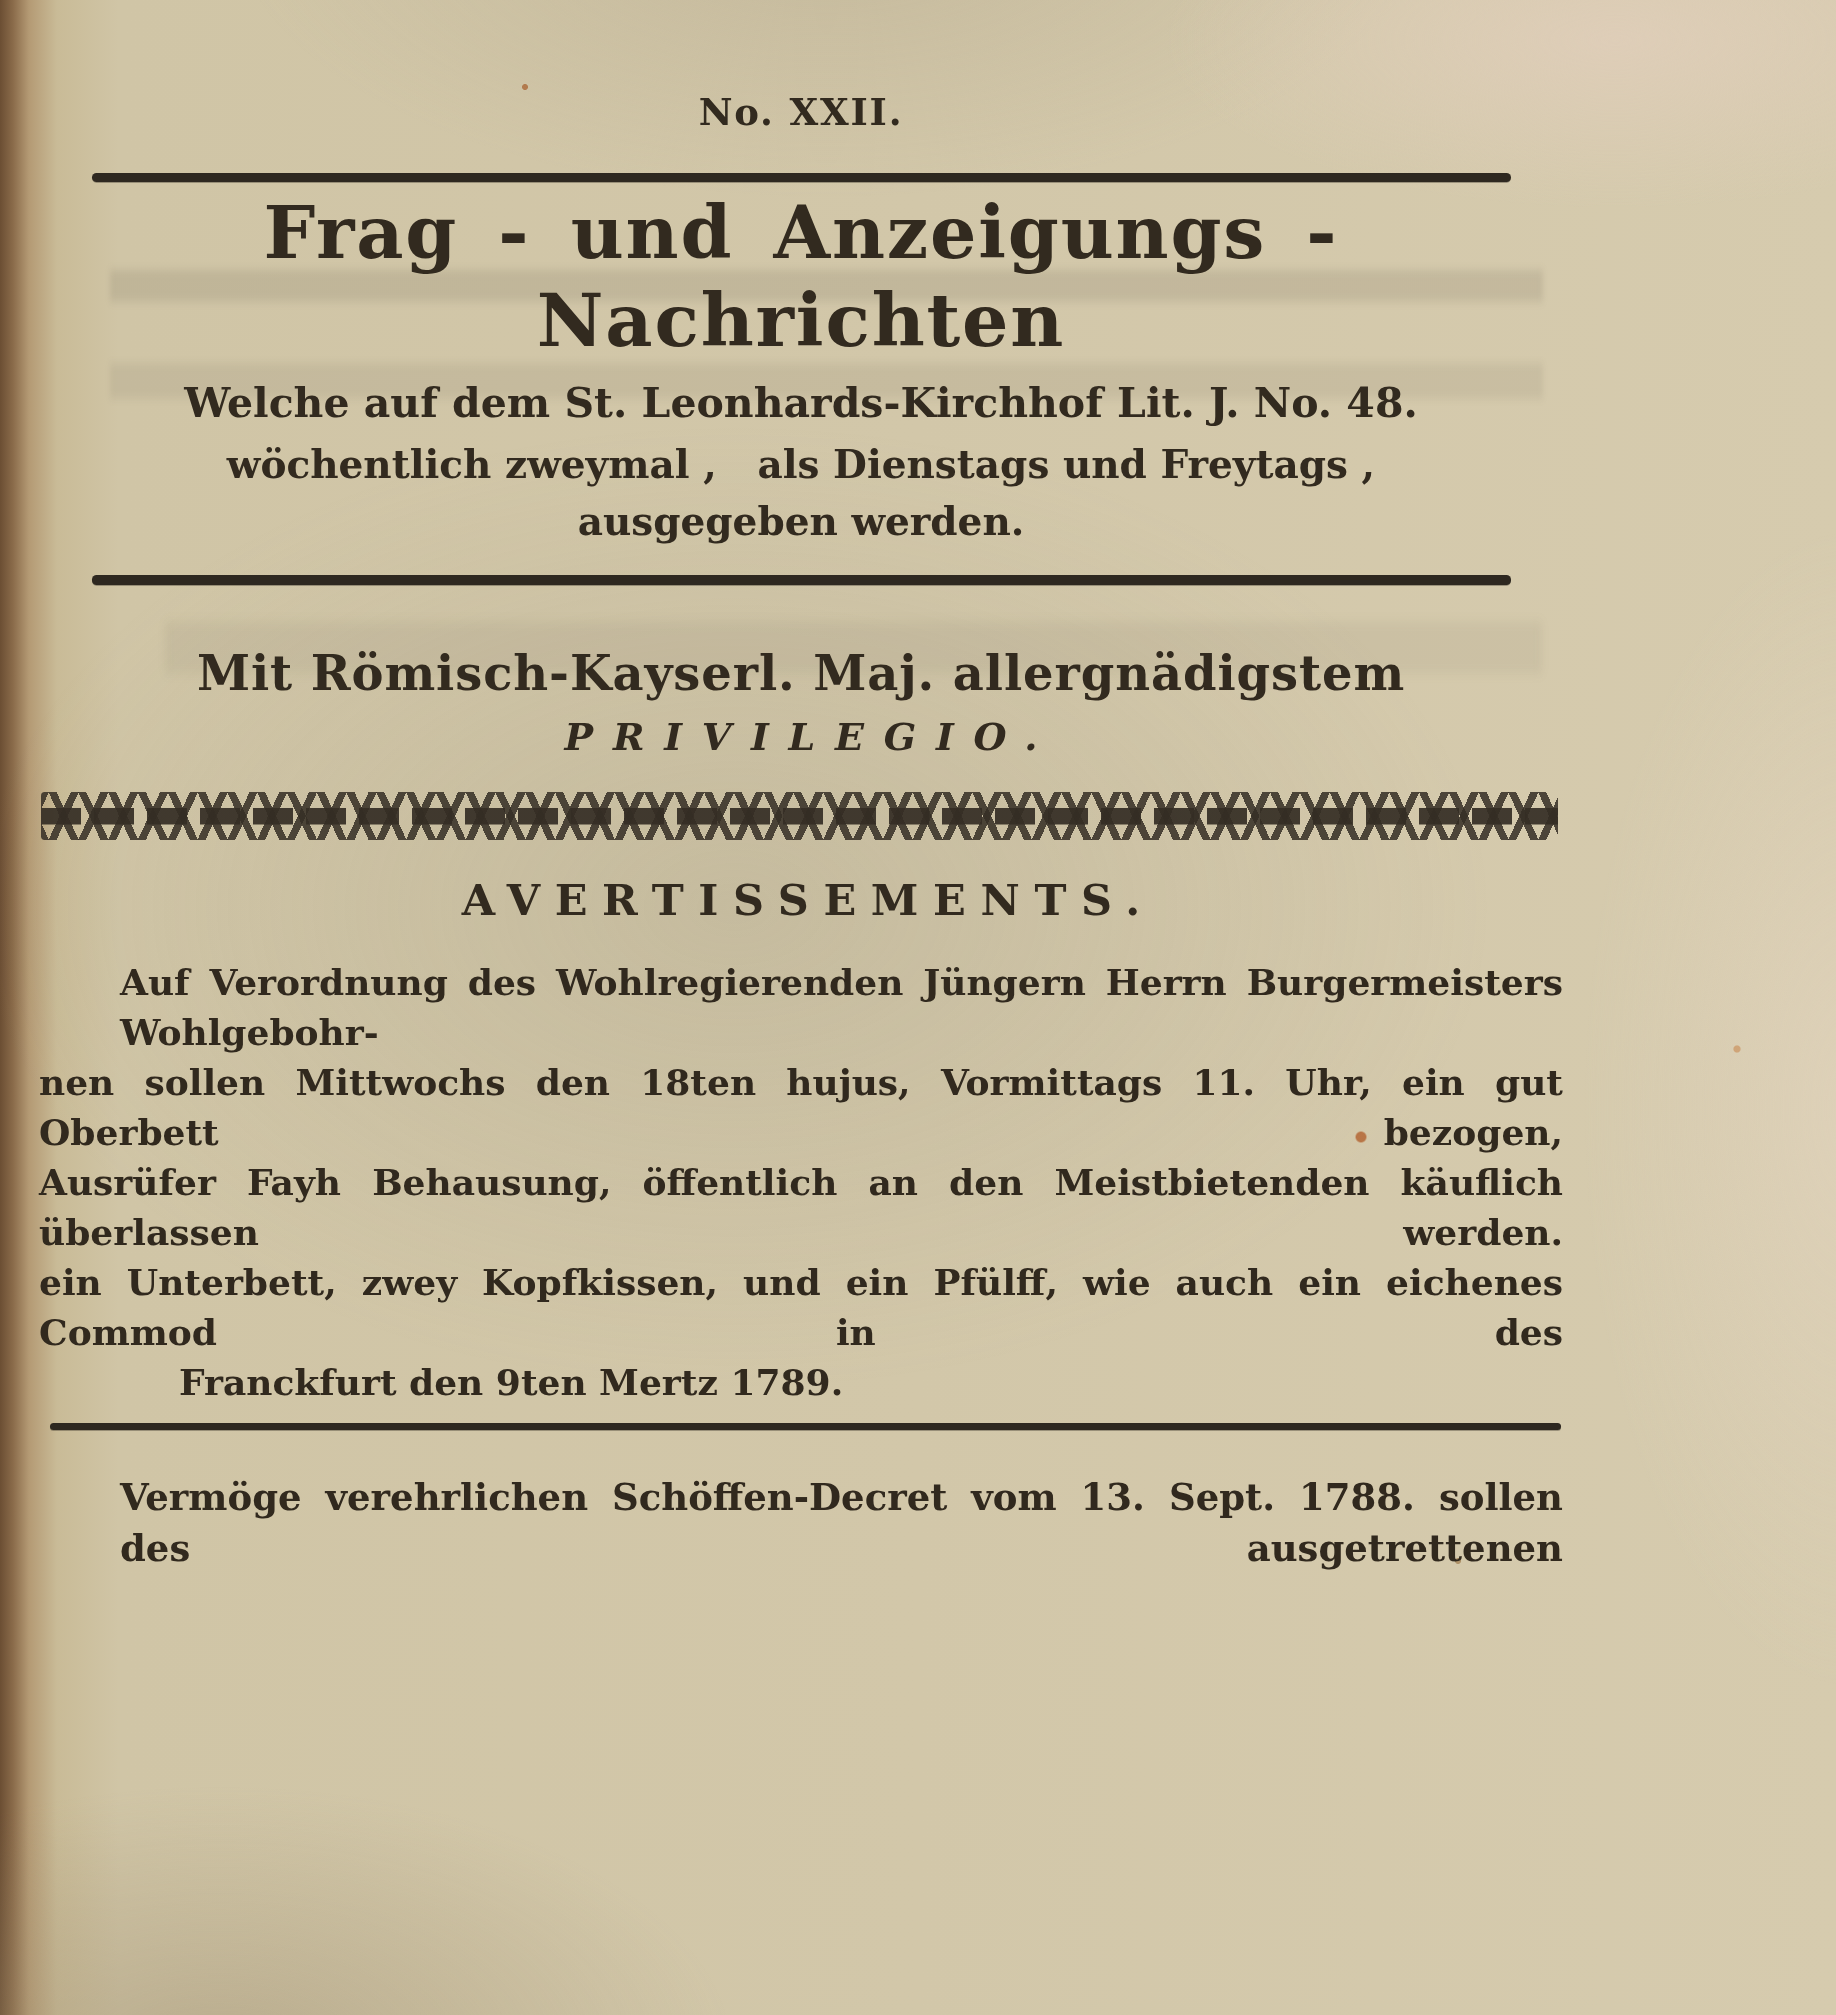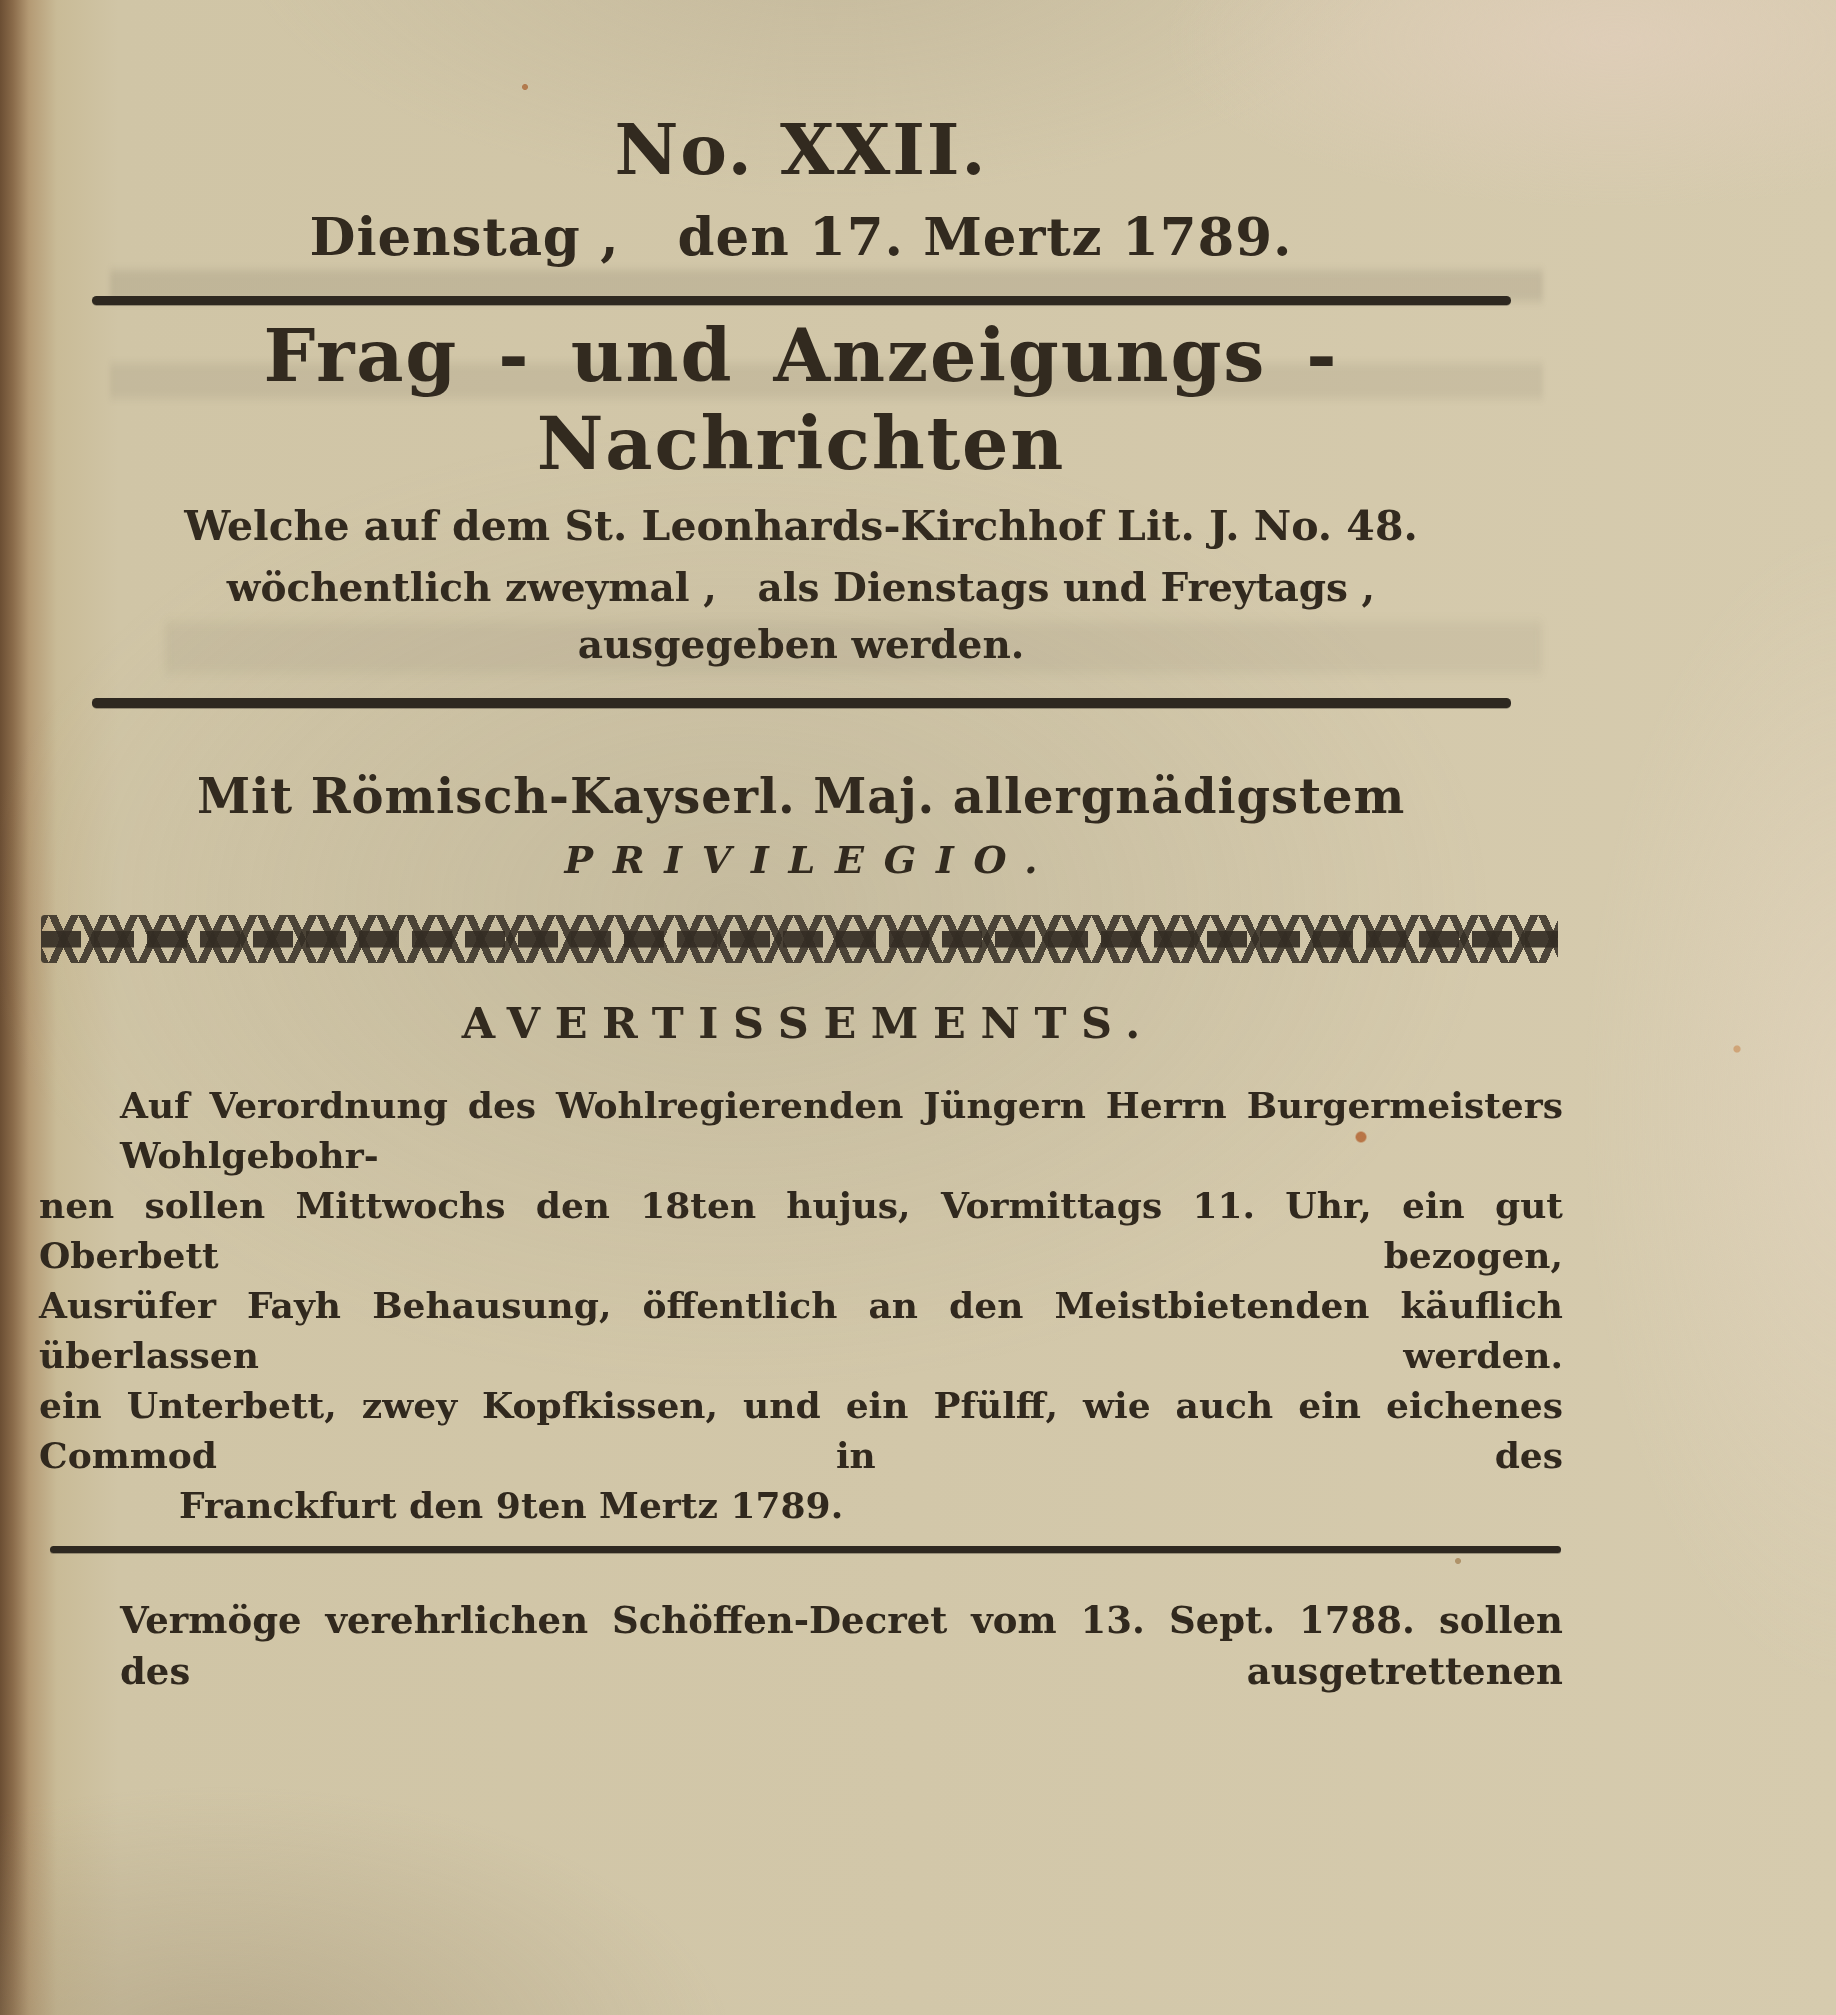--- a/index.html
+++ b/index.html
@@ -38,24 +38,23 @@
     pointer-events: none;
   }
 
   .column { position: absolute; left: 39px; top: 0; width: 1524px; }
 
   .ink { color: #322a1f; }
   .center { text-align: center; }
   .pre { white-space: pre; }
 
   .issue-number {
-    padding-top: 102px;
-    font-size: 70px; font-weight: bold; line-height: 64px;
+    padding-top: 80px;
+    font-size: 37px; font-weight: bold; line-height: 64px;
     letter-spacing: 1.8px;
-    margin-top: 16px;
   }
   .date-line {
     margin-top: 24px;
     font-size: 53px; font-weight: bold; line-height: 61px;
     letter-spacing: 0.9px;
   }
 
   .rule {
     height: 9.2px; background: #2e2820; border-radius: 4.6px;
     box-shadow: 0 0.9px 0 rgba(46,40,32,.35);
@@ -116,21 +115,20 @@
 <body>
 
 <div class="sheet">
   <div class="ghost"></div>
   <div class="ghost2"></div>
 
   <div class="column">
 
     <div class="issue-number center ink">No. XXII.</div>
 
-    <div class="date-line center ink pre">Dienstag ,   den 17. Mertz 1789.</div>
 
     <div class="rule rule-a"></div>
 
 
     <div class="title-2 center ink">Frag - und Anzeigungs - Nachrichten</div>
 
     <div class="subtitle-1 center ink">Welche auf dem St. Leonhards-Kirchhof Lit. J. No. 48.</div>
 
     <div class="subtitle-2 center ink pre">wöchentlich zweymal ,   als Dienstags und Freytags ,</div>
 

